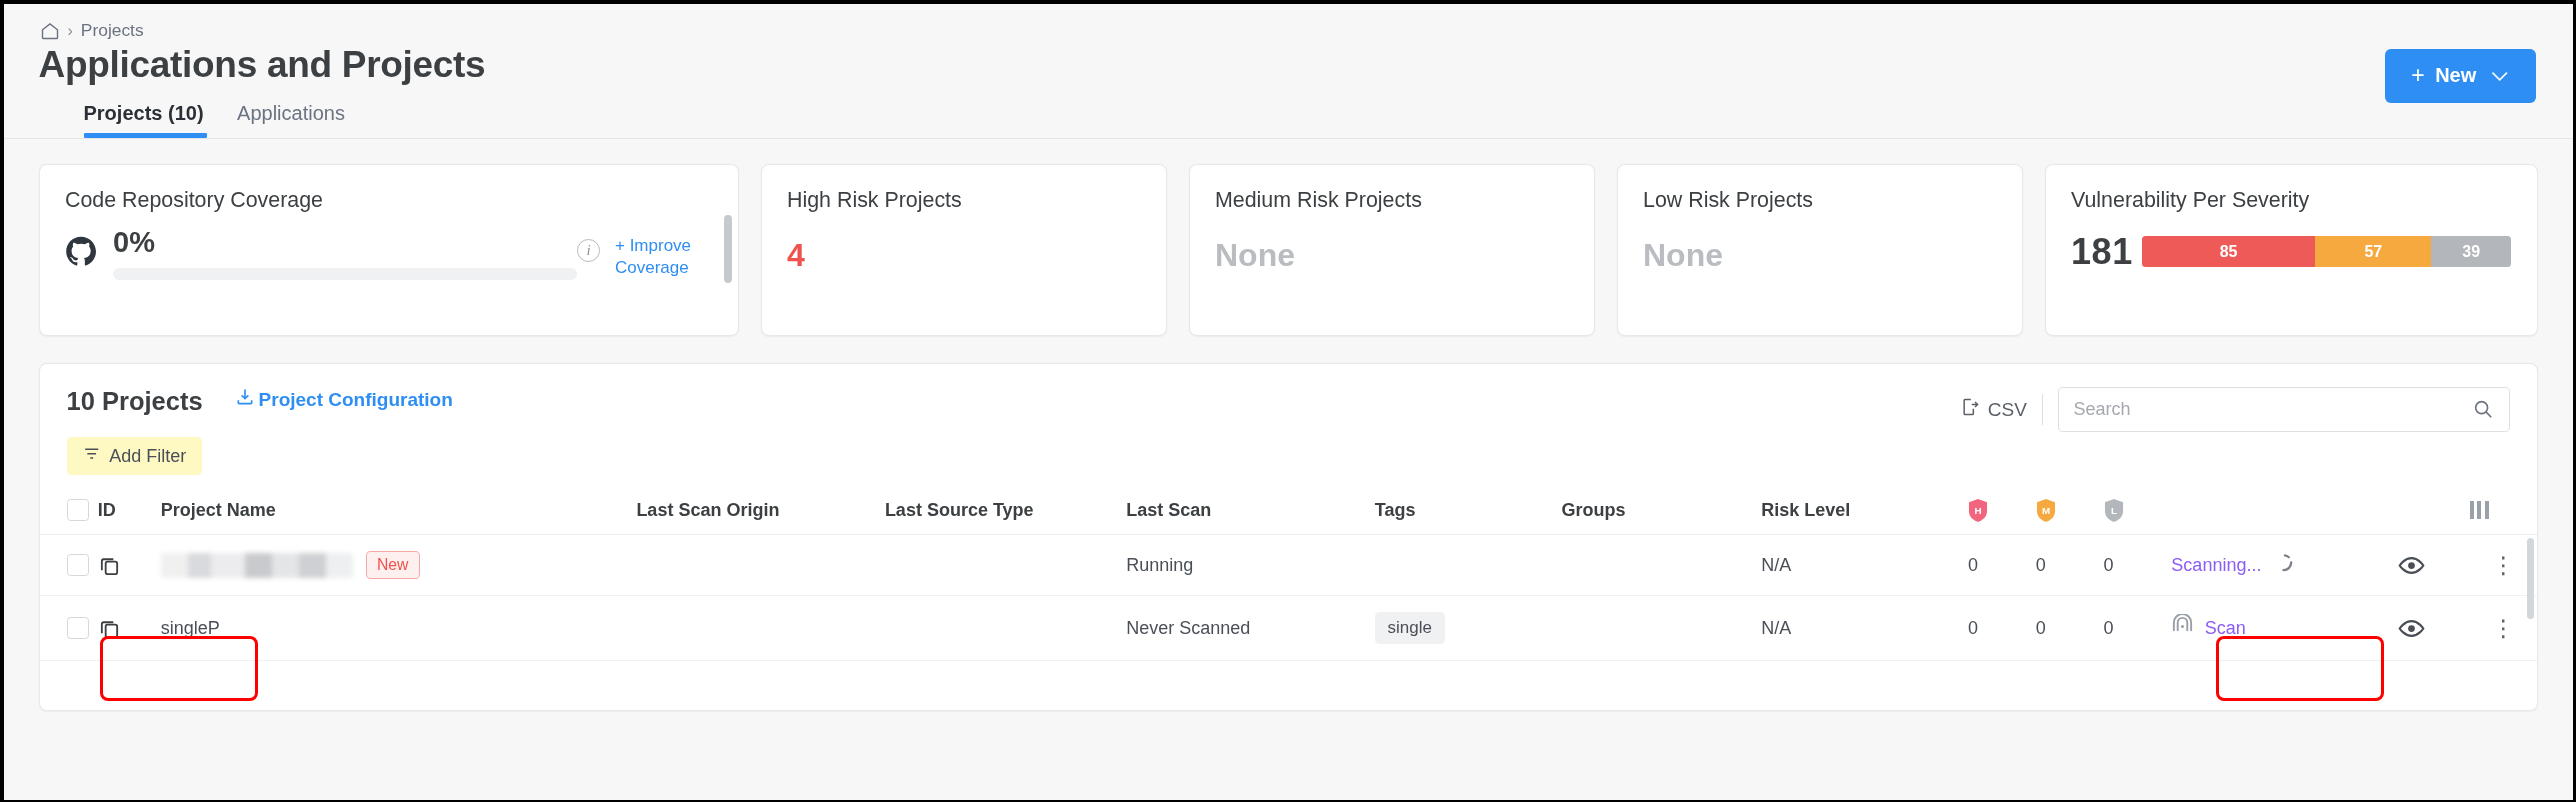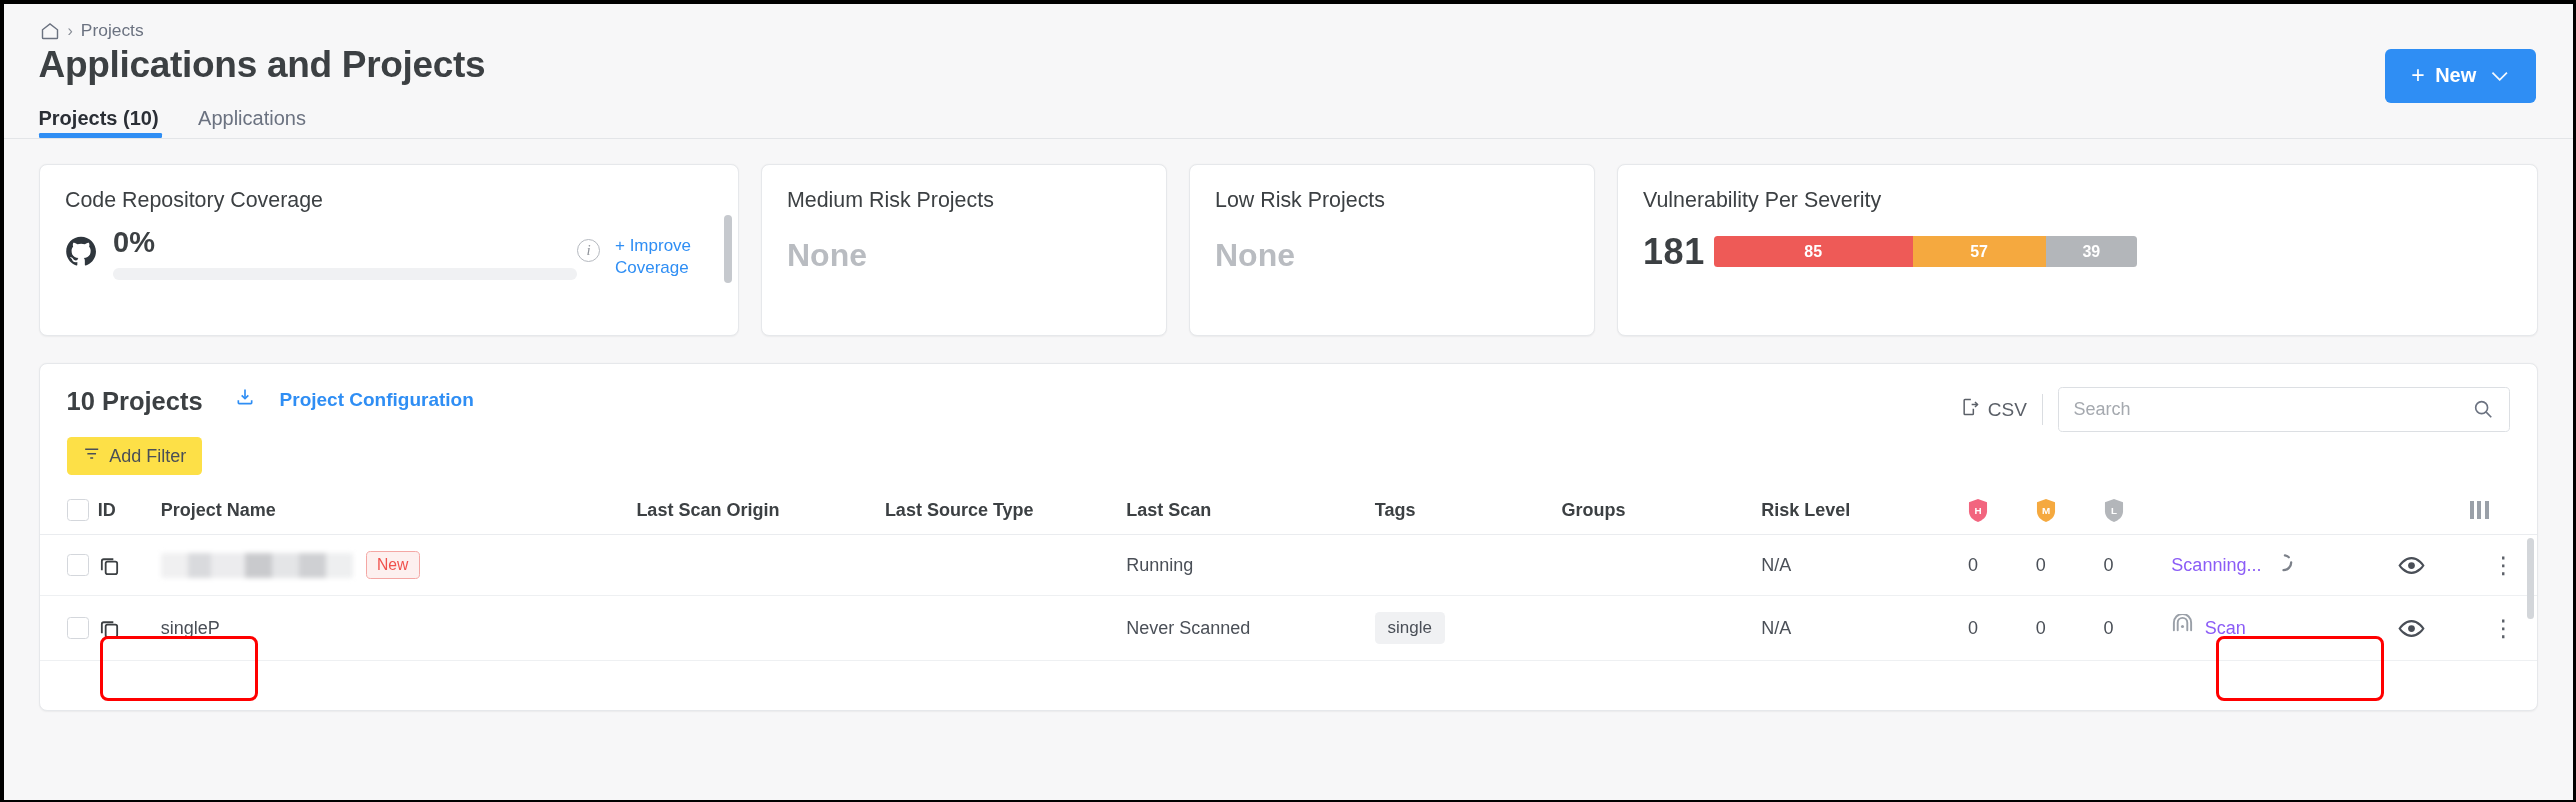--- a/index.html
+++ b/index.html
@@ -42,23 +42,24 @@
     display: flex; align-items: center; justify-content: center; gap: 10.4px;
     padding: 0 21px;
     font-size: 20px; font-weight: 600;
     cursor: pointer;
   }
   .new-button .plus { font-size: 23px; font-weight: 400; line-height: 1; }
   .new-button .chev { font-size: 15px; opacity: .95; margin-left: 4.6px; }
 
   
   .tabs {
-    display: flex; gap: 6px;
+    display: flex; align-items: flex-end; gap: 0;
     padding: 21px 0 0 35px;
     height: 52px;
+    margin-left: 45px;
   }
   .tab {
     font-size: 20px; color: #6b7280;
     padding: 0 18.5px 12.8px 0;
     cursor: pointer; position: relative;
     margin-right: 15px;
   }
   .tab.active { color: #2b2f36; font-weight: 700; }
   .tab.active::after {
     content: ""; position: absolute;
@@ -144,21 +145,21 @@
     overflow: hidden;
     position: relative;
   }
   .panel-head {
     display: flex; align-items: flex-start;
     padding: 23px 27px 0 27px;
     height: 60px;
   }
   .panel-count { font-size: 25.5px; font-weight: 700; color: #3c4043; }
   .panel-cfg {
-    display:flex; align-items:center; gap: 25px;
+    display:flex; align-items:center; gap: 4px;
     margin-left: 32px; color:#2f8ef4; font-size: 19px; font-weight: 600;
     cursor: pointer;
   }
   .panel-right {
     margin-left: auto; display:flex; align-items:center; gap: 0;
   }
   .csv-btn {
     display:flex; align-items:center; gap: 8px;
     color:#5b6068; font-size: 19px; cursor:pointer;
     padding-right: 15px;
@@ -173,21 +174,21 @@
     border: 0; outline: 0; flex: 1;
     font-size: 18px; color:#3c4043;
     font-family: "Liberation Sans", sans-serif;
     background: transparent;
   }
   .search-box input::placeholder { color:#a5a9af; }
 
   .filter-row { padding: 12.8px 27px 0 27px; }
   .add-filter {
     display:inline-flex; align-items:center; gap: 9.3px;
-    background:#fde047; border-radius: 4.6px;
+    background:#fef9c3; border-radius: 4.6px;
     padding: 8px 16px; font-size: 18px; color:#4a4f57;
     cursor:pointer;
   }
 
   
   table { width: 100%; border-collapse: collapse; margin-top: 12.8px; table-layout: fixed; }
   thead th {
     text-align: left; font-size: 18px; font-weight: 600; color: #3c4043;
     padding: 10.4px 0 12.8px 0; border-bottom: 0.6px solid #eaecef;
     vertical-align: middle;
@@ -309,20 +310,24 @@
         <div class="cov-mid">
           <div class="cov-pct">0%</div>
           <div class="cov-bar"></div>
         </div>
         <div class="cov-info">i</div>
         <div class="cov-link">+ Improve Coverage</div>
       </div>
       <div class="card-scrollbar"></div>
     </div>
 
+    <div class="card card-risk">
+      <div class="card-title">High Risk Projects</div>
+      <div class="card-value high">4</div>
+    </div>
 
     <div class="card card-risk">
       <div class="card-title">Medium Risk Projects</div>
       <div class="card-value none">None</div>
     </div>
 
     <div class="card card-risk">
       <div class="card-title">Low Risk Projects</div>
       <div class="card-value none">None</div>
     </div>

